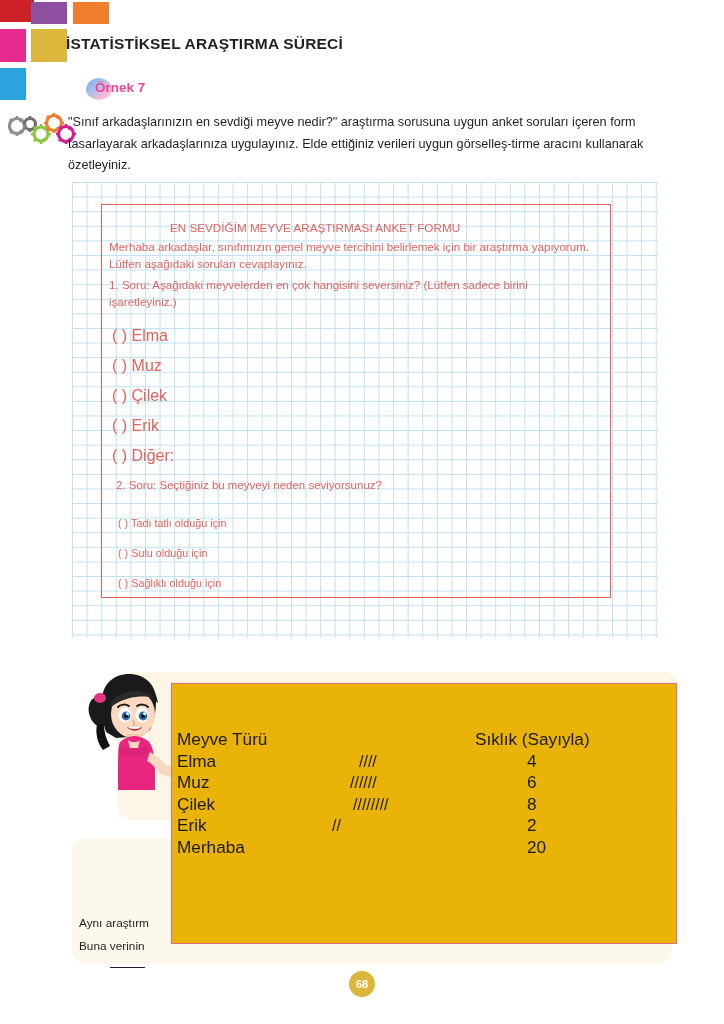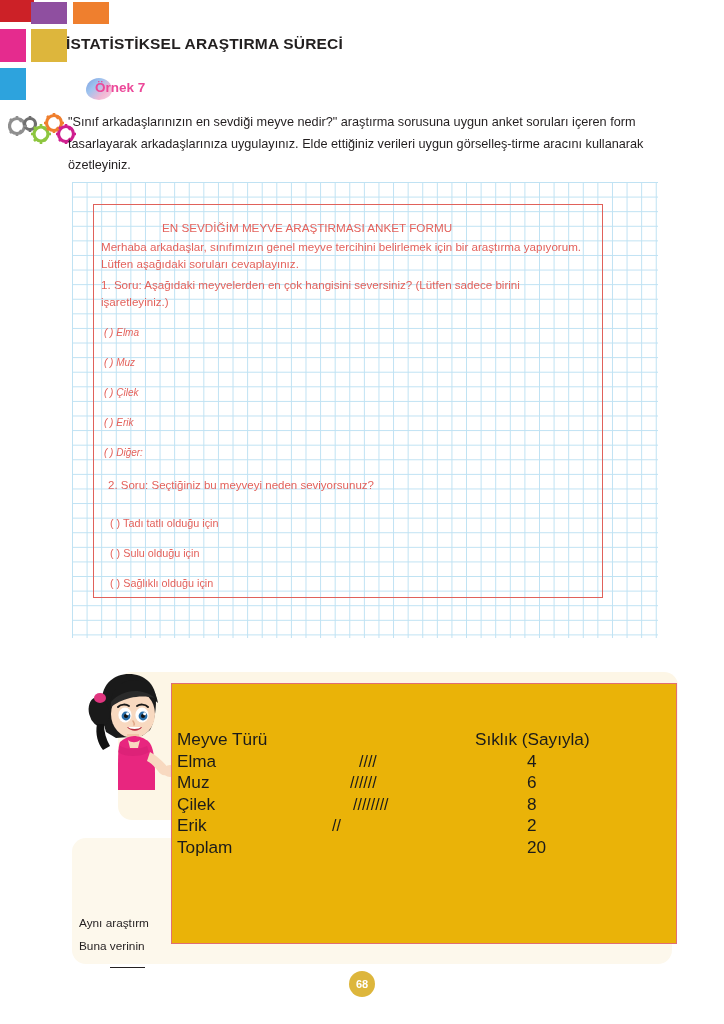--- a/index.html
+++ b/index.html
@@ -55,38 +55,38 @@
     width: 586px; height: 456px;
     background-color: #ffffff;
     background-image:
       linear-gradient(to right, #bfe2f3 1px, transparent 1px),
       linear-gradient(to bottom, #bfe2f3 1px, transparent 1px);
     background-size: 14.6px 14.6px;
   }
 
   
   .survey-box {
-    position: absolute; left: 93px; top: 204px;
+    position: absolute; left: 101px; top: 204px;
     width: 510px; height: 394px;
     border: 1.4px solid #e0615a;
     background: transparent;
   }
   .survey-title {
     position: absolute; left: 68px; top: 16px;
     font-size: 11.7px; color: #e3625c; white-space: nowrap;
   }
   .survey-intro {
     position: absolute; left: 7px; top: 34px; width: 496px;
     font-size: 11.6px; color: #e3625c; line-height: 16.5px;
   }
   .survey-q1 {
     position: absolute; left: 7px; top: 72px; width: 470px;
     font-size: 11.6px; color: #e3625c; line-height: 16.5px;
   }
-  .opt { position: absolute; left: 10px; font-size: 10px; color: #e3625c; white-space: nowrap; font-style: italic; }
+  .opt { position: absolute; left: 10px; font-size: 16px; color: #e3625c; white-space: nowrap; }
   .survey-q2 {
     position: absolute; left: 14px; top: 274px;
     font-size: 11.5px; color: #e3625c; white-space: nowrap;
   }
   .opt2 { position: absolute; left: 16px; font-size: 10.8px; color: #e3625c; white-space: nowrap; }
 
   
   .cream-panel-top {
     position: absolute; left: 118px; top: 672px;
     width: 560px; height: 148px;
@@ -274,21 +274,21 @@
         <span class="c-freq">8</span>
       </div>
 
       <div class="tbl-row">
         <span class="c-name">Erik</span>
         <span class="c-tally" style="left:155px">//</span>
         <span class="c-freq">2</span>
       </div>
 
       <div class="tbl-row">
-        <span class="c-name">Toplam</span>
+        <span class="c-name">Merhaba</span>
         <span class="c-freq">20</span>
       </div>
 
     </div>
   </div>
 
   <div class="page-num">68</div>
 
 </div>
 

